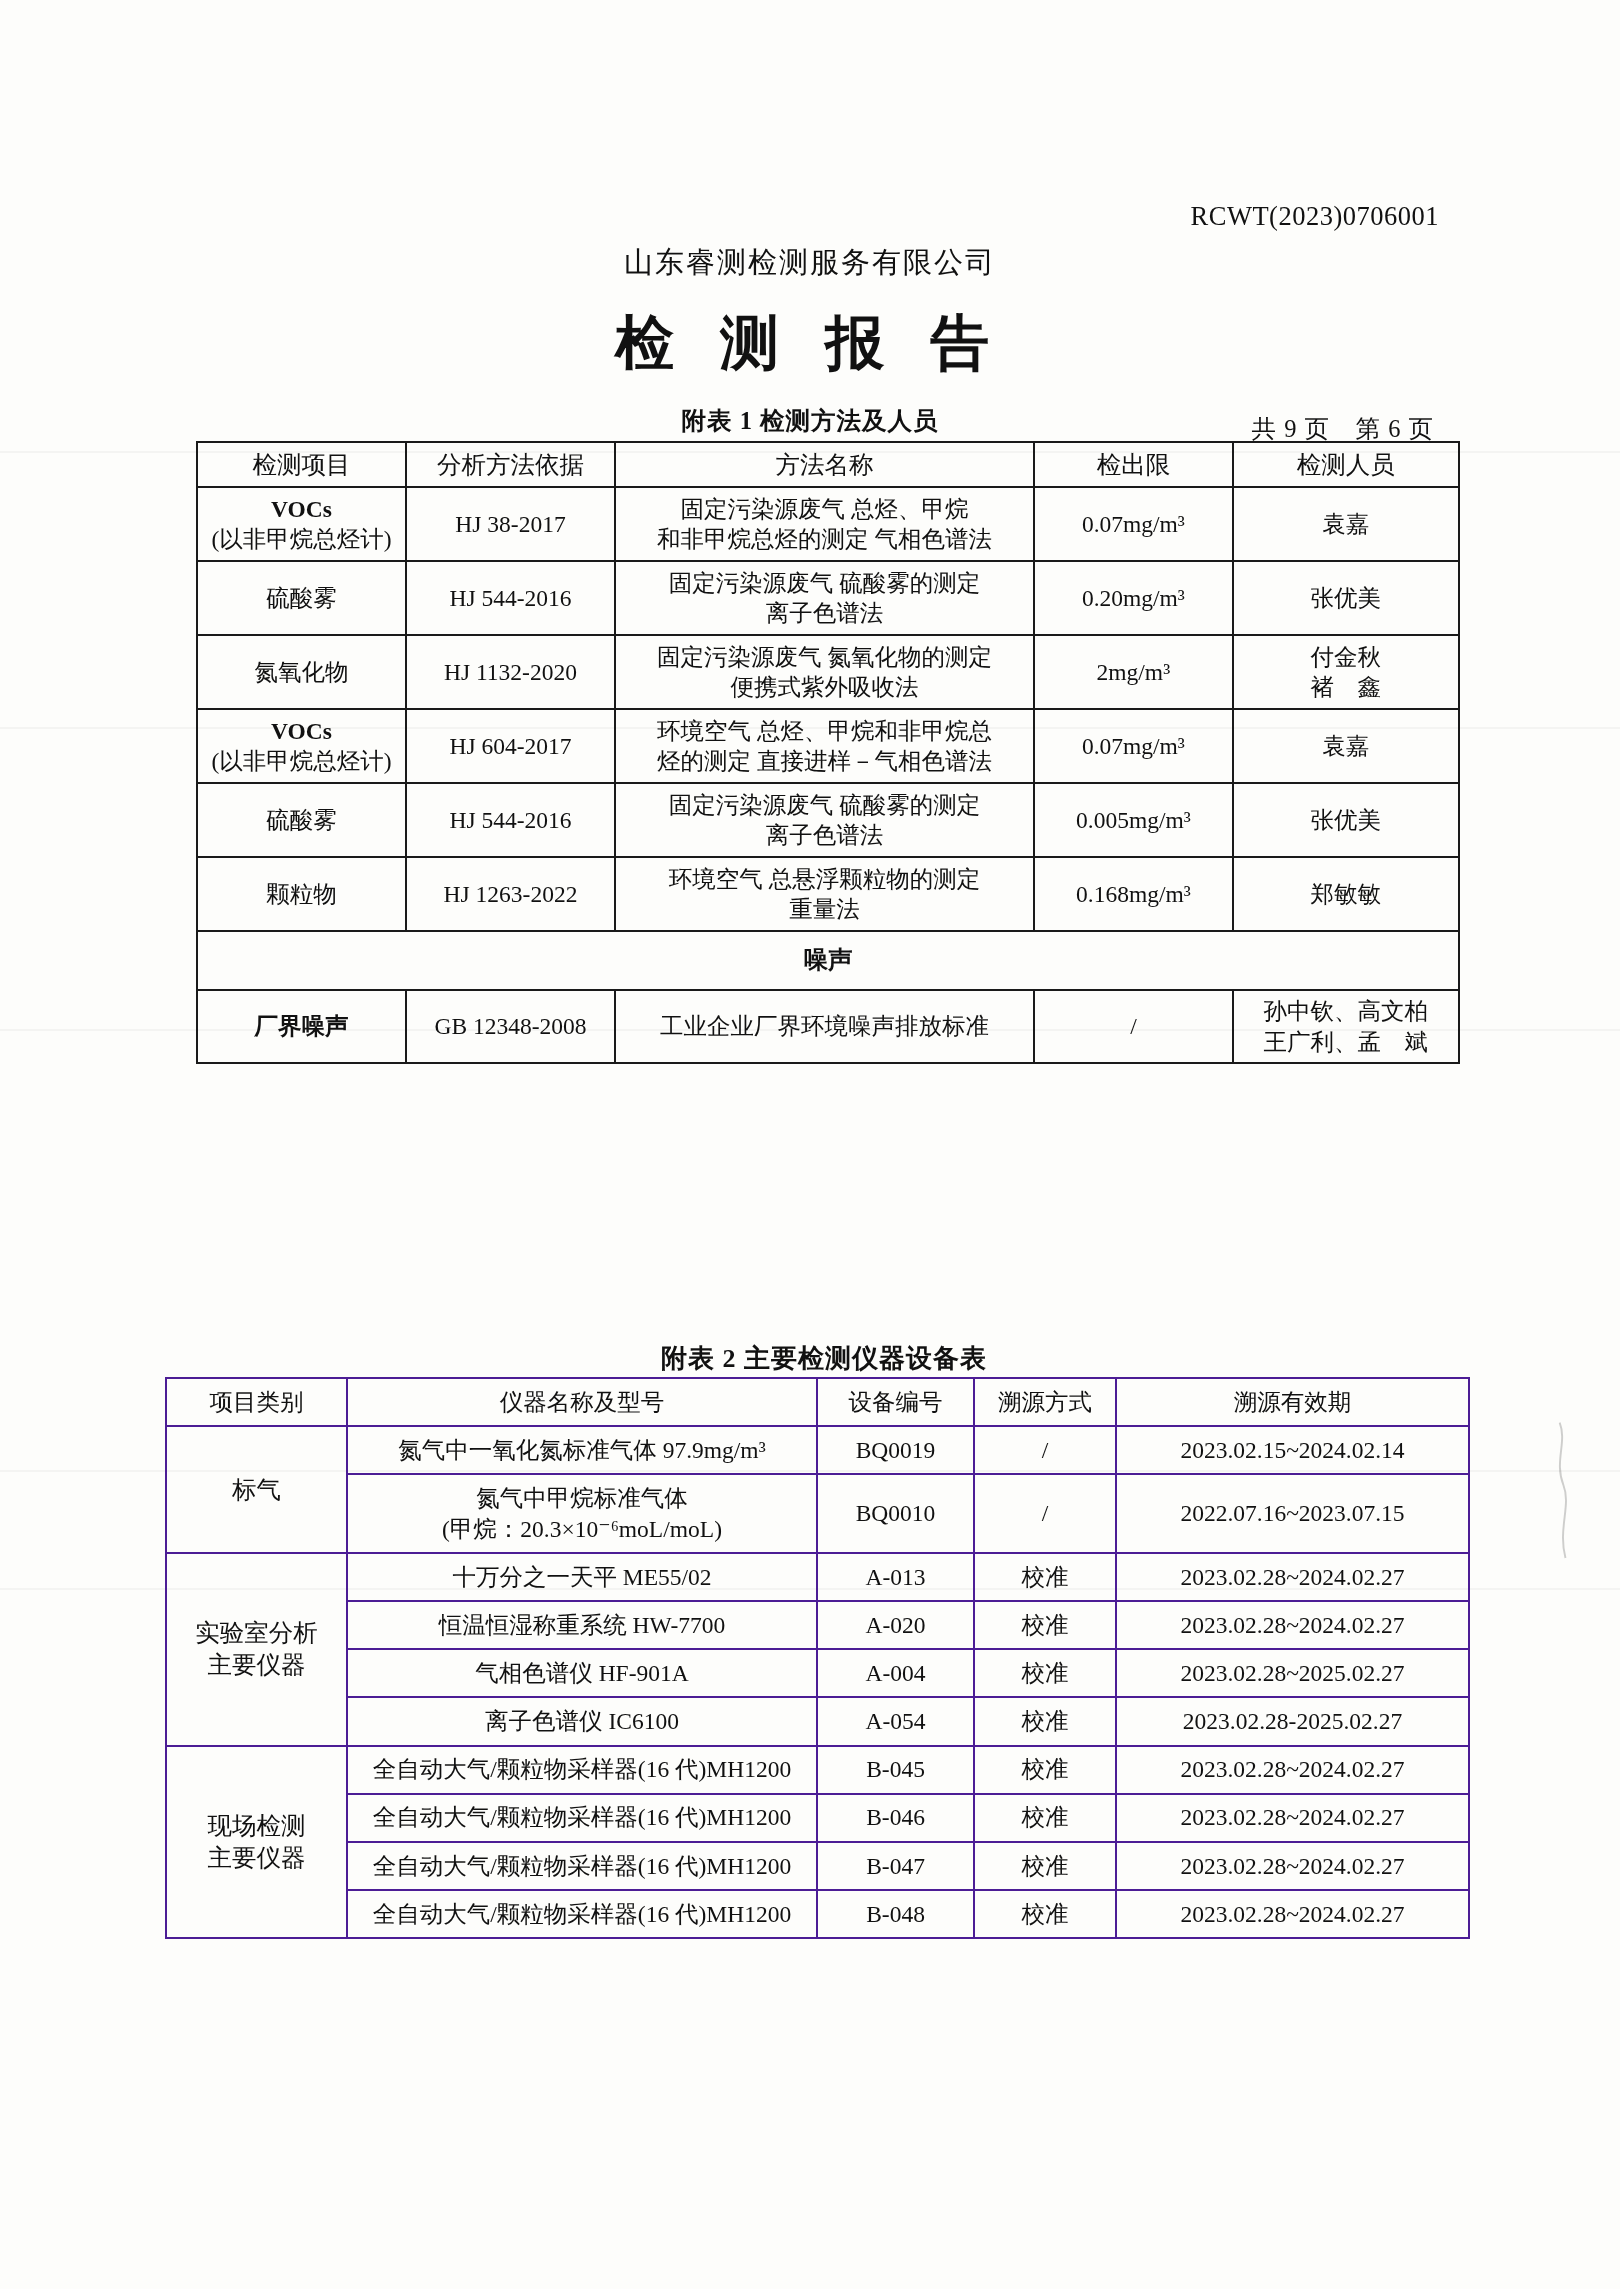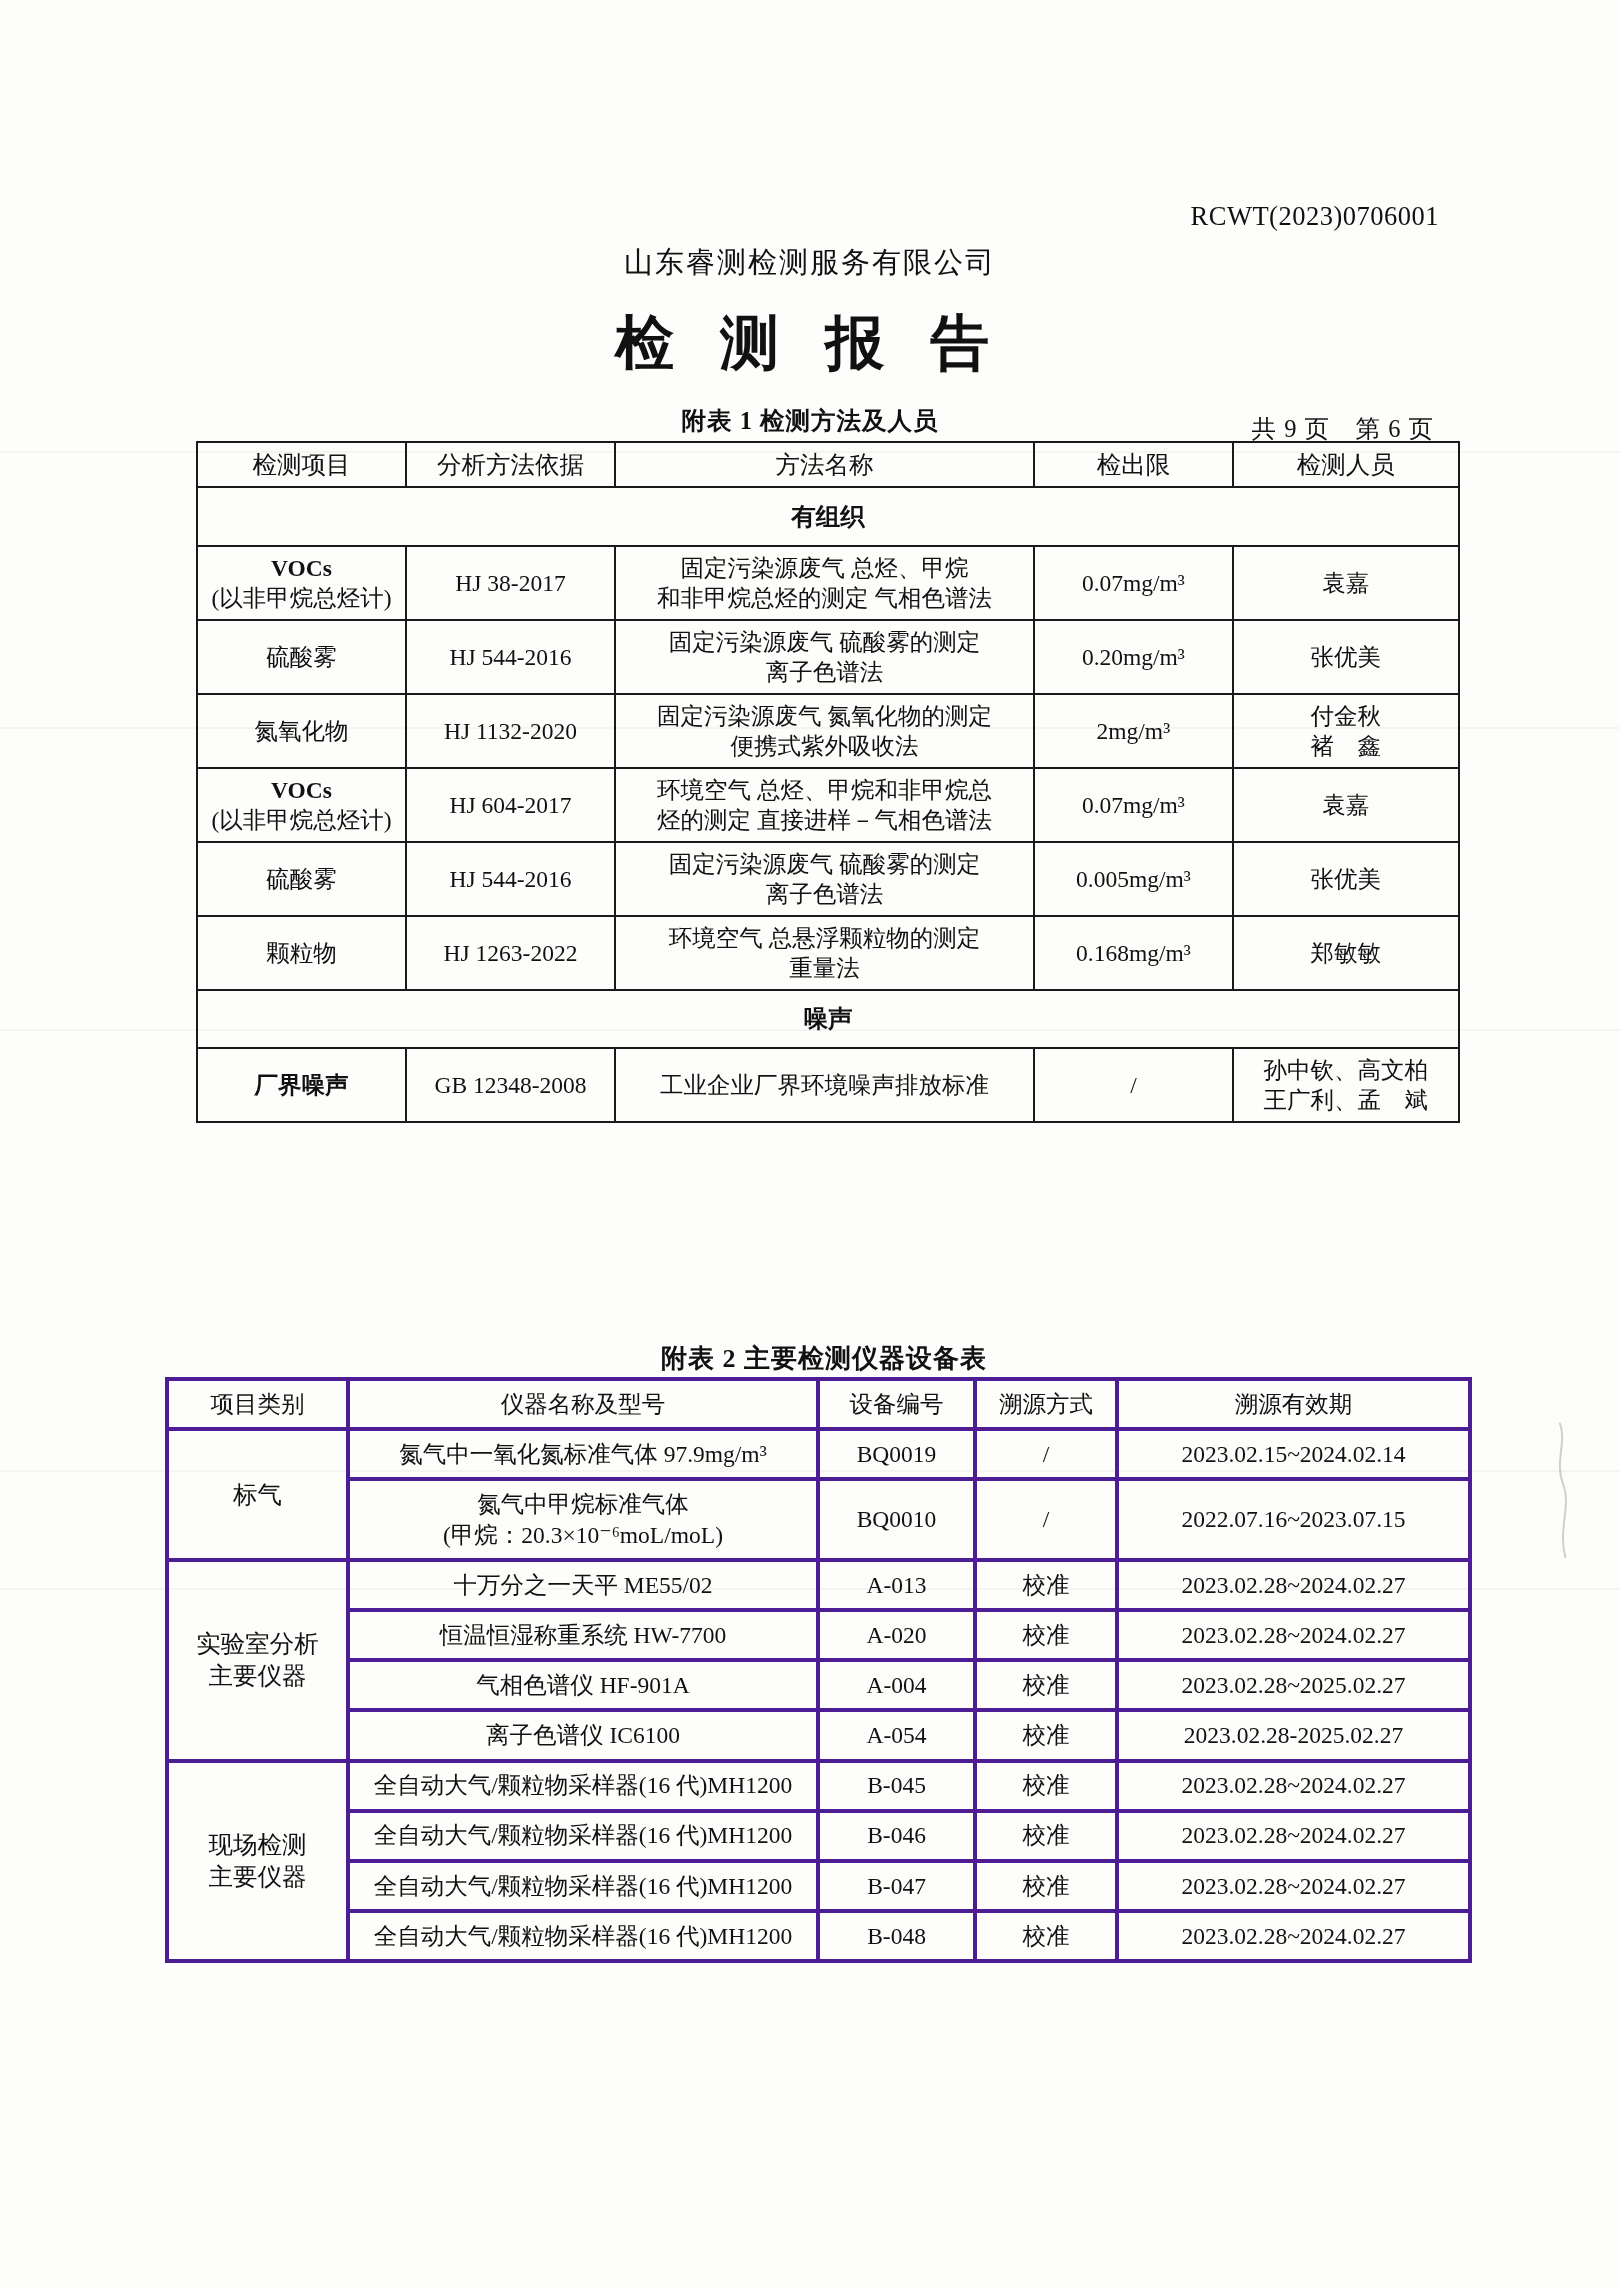--- a/index.html
+++ b/index.html
@@ -111,21 +111,21 @@
     font-weight: bold;
     letter-spacing: 1px;
   }
   .t2 {
     position: absolute;
     top: 1377px;
     left: 165px;
     width: 1304px;
   }
   .t2 td {
-    border: 4px solid #4c1d95;
+    border: 2px solid #4c1d95;
     text-align: center;
     vertical-align: middle;
     font-size: 23.5px;
     padding: 7.8px 3.9px;
     line-height: 1.3;
   }
   .t2 .cat {
     font-size: 24.5px;
   }
   .t2 .nm { font-size: 23.5px; border-radius: 10px; }
@@ -167,23 +167,20 @@
     <tbody>
       <tr>
         <td class="hdr">检测项目</td>
         <td class="hdr">分析方法依据</td>
         <td class="hdr">方法名称</td>
         <td class="hdr">检出限</td>
         <td class="hdr">检测人员</td>
       </tr>
 
       <tr>
-        <td class="section" colspan="5">有组织</td>
-      </tr>
-      <tr>
         <td class="two-line">
           <span class="bold">VOCs</span>
           <span>(以非甲烷总烃计)</span>
         </td>
         <td>HJ 38-2017</td>
         <td class="two-line">
           <span>固定污染源废气  总烃、甲烷</span>
           <span>和非甲烷总烃的测定  气相色谱法</span>
         </td>
         <td>0.07mg/m³</td>

